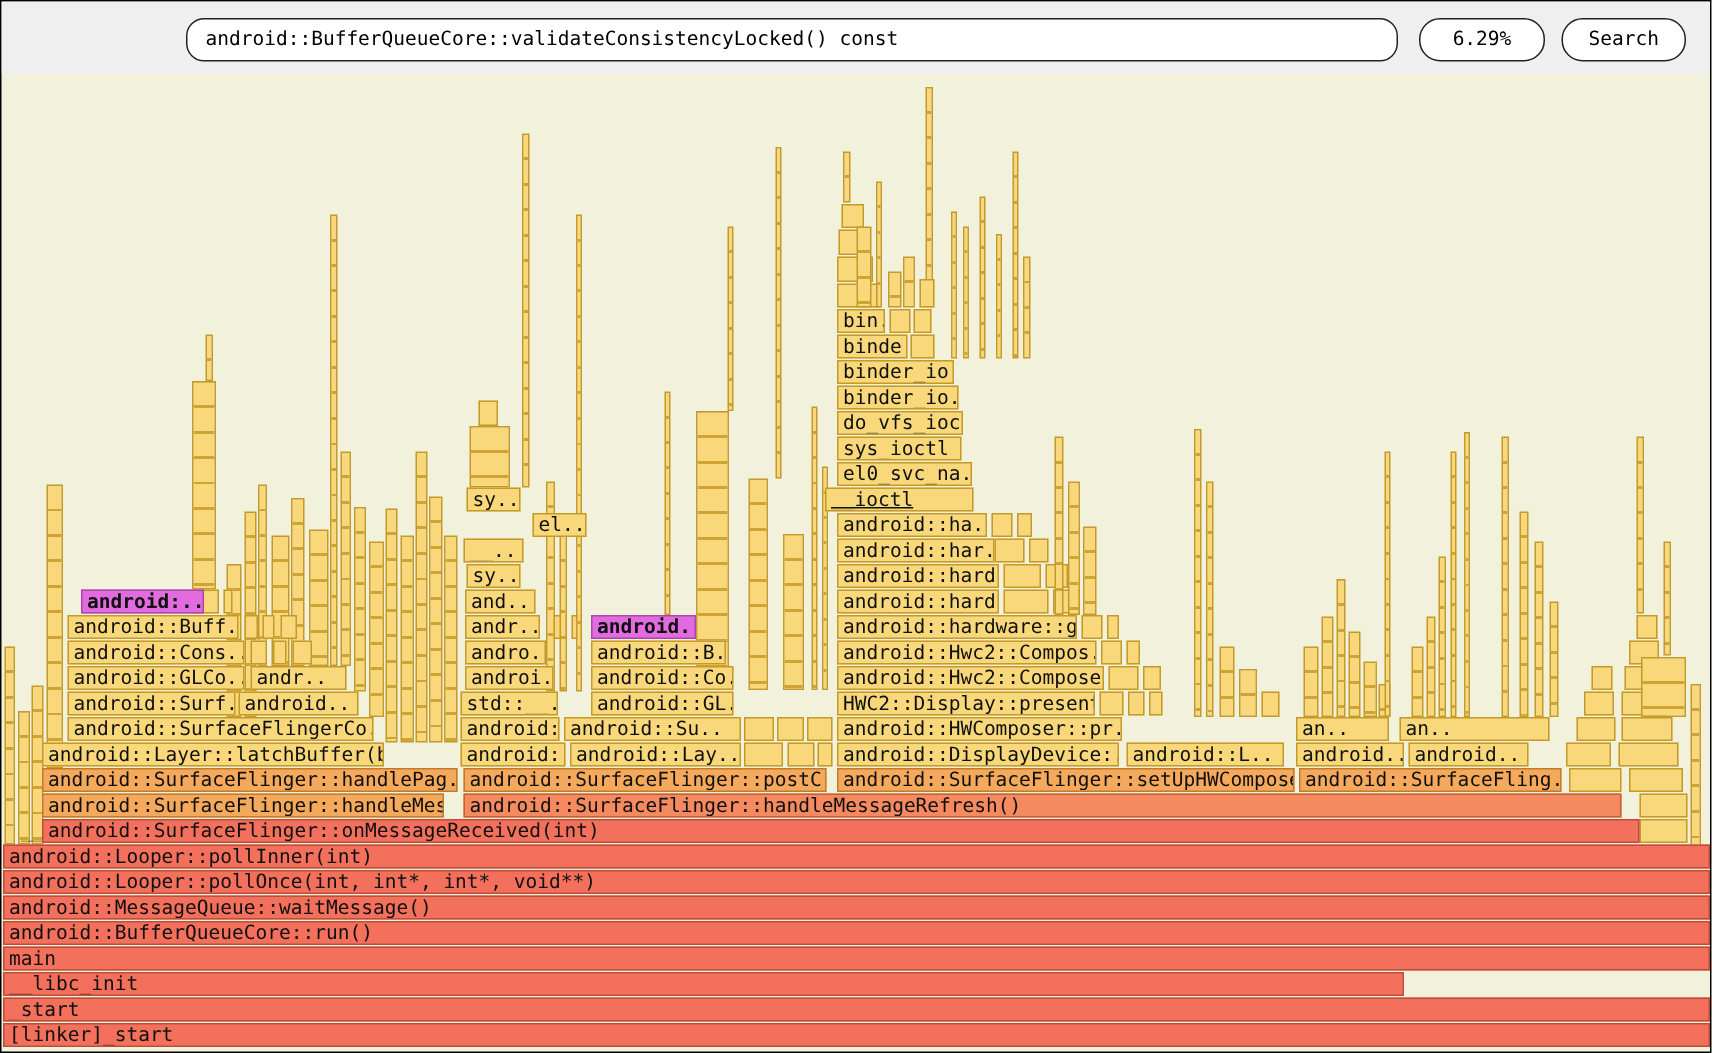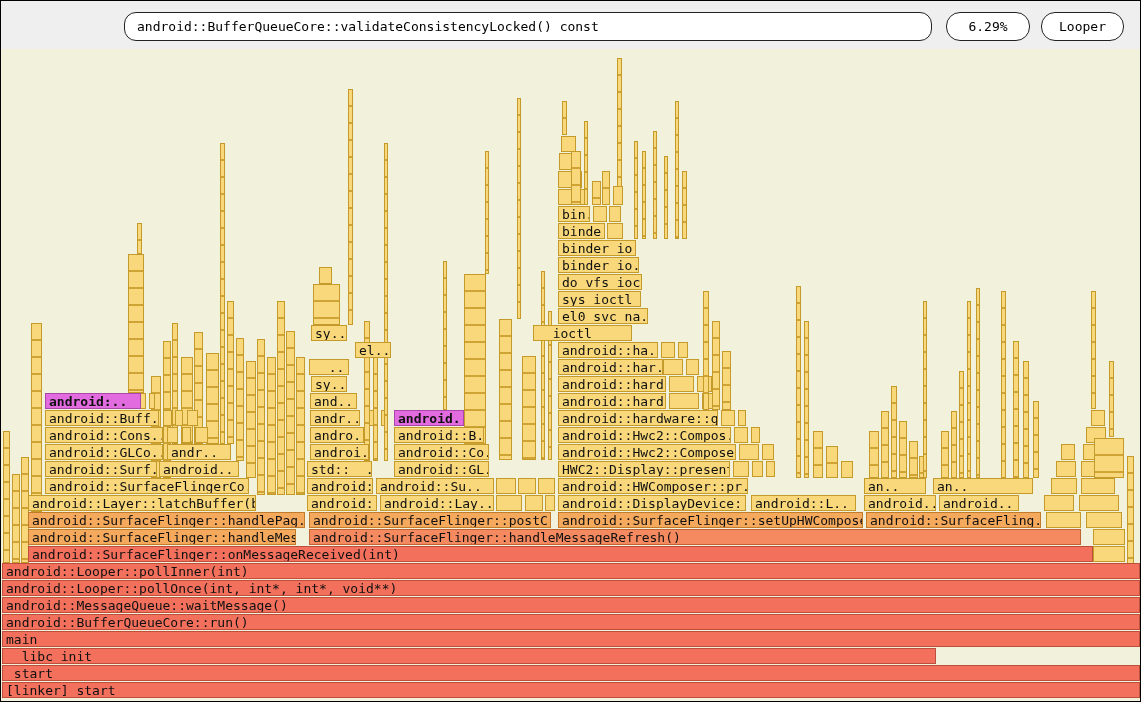--- a/index.html
+++ b/index.html
@@ -49,21 +49,21 @@
       to bottom,#f8d87a 0px,#f8d87a 15px,#cfa334 15px,#cfa334 17px);
   }
 </style>
 </head>
 <body>
 
 <div id="window">
   <div id="toolbar">
     <input id="search-input" type="text" value="android::BufferQueueCore::validateConsistencyLocked() const" style="">
     <div id="percent-pill" class="pill">6.29%</div>
-    <div id="search-button" class="pill">Looper</div>
+    <div id="search-button" class="pill">Search</div>
   </div>
   <div id="flame">
       <div class="spike stacked" style="left: 2px; top: 382px; width: 7px; height: 132px;"></div>
       <div class="spike stacked" style="left: 11px; top: 425px; width: 8px; height: 89px;"></div>
       <div class="spike stacked" style="left: 20px; top: 408px; width: 8px; height: 106px;"></div>
       <div class="spike stacked" style="left: 30px; top: 274px; width: 11px; height: 189px;"></div>
       <div class="spike stacked" style="left: 127px; top: 205px; width: 16px; height: 139px;"></div>
       <div class="spike stacked" style="left: 136px; top: 174px; width: 5px; height: 31px;"></div>
       <div class="spike stacked" style="left: 150px; top: 327px; width: 10px; height: 102px;"></div>
       <div class="spike stacked" style="left: 162px; top: 292px; width: 8px; height: 137px;"></div>
@@ -182,21 +182,21 @@
       <div class="spike" style="left: 1060px; top: 395px; width: 14px; height: 16px;"></div>
       <div class="spike" style="left: 1082px; top: 395px; width: 26px; height: 16px;"></div>
       <div class="spike" style="left: 1085px; top: 378px; width: 20px; height: 16px;"></div>
       <div class="spike" style="left: 1090px; top: 361px; width: 14px; height: 16px;"></div>
       <div class="spike stacked" style="left: 1090px; top: 242px; width: 5px; height: 118px;"></div>
       <div class="spike stacked" style="left: 1108px; top: 312px; width: 5px; height: 76px;"></div>
       <div class="spike stacked" style="left: 1093px; top: 389px; width: 30px; height: 40px;"></div>
       <div class="spike" style="left: 1092px; top: 480px; width: 32px; height: 16px;"></div>
       <div class="spike" style="left: 1092px; top: 497px; width: 32px; height: 16px;"></div>
       <div class="spike stacked" style="left: 1126px; top: 407px; width: 7px; height: 120px;"></div>
-      <div class="frame c-purple" style="left: 44px; top: 344px; width: 96px; height: 16px;">android:..</div>
+      <div class="frame c-purple" style="left: 53px; top: 344px; width: 82px; height: 16px;">android:..</div>
       <div class="frame c-yellow" style="left: 44px; top: 361px; width: 114px; height: 16px;">android::Buff..</div>
       <div class="frame c-yellow" style="left: 44px; top: 378px; width: 118px; height: 16px;">android::Cons..</div>
       <div class="frame c-yellow" style="left: 44px; top: 395px; width: 118px; height: 16px;">android::GLCo..</div>
       <div class="frame c-yellow" style="left: 166px; top: 395px; width: 64px; height: 16px;">andr..</div>
       <div class="frame c-yellow" style="left: 44px; top: 412px; width: 112px; height: 16px;">android::Surf..</div>
       <div class="frame c-yellow" style="left: 158px; top: 412px; width: 80px; height: 16px;">android..</div>
       <div class="frame c-yellow" style="left: 44px; top: 429px; width: 204px; height: 16px;">android::SurfaceFlingerCo..</div>
       <div class="frame c-yellow" style="left: 27px; top: 446px; width: 228px; height: 16px;">android::Layer::latchBuffer(b..</div>
       <div class="frame c-orange" style="left: 27px; top: 463px; width: 277px; height: 16px;">android::SurfaceFlinger::handlePag..</div>
       <div class="frame c-orange" style="left: 27px; top: 480px; width: 268px; height: 16px;">android::SurfaceFlinger::handleMes..</div>
@@ -221,21 +221,21 @@
       <div class="frame c-yellow" style="left: 393px; top: 378px; width: 90px; height: 16px;">android::B..</div>
       <div class="frame c-yellow" style="left: 393px; top: 395px; width: 95px; height: 16px;">android::Co..</div>
       <div class="frame c-yellow" style="left: 393px; top: 412px; width: 95px; height: 16px;">android::GL..</div>
       <div class="frame c-yellow" style="left: 557px; top: 157px; width: 32px; height: 16px;">bin..</div>
       <div class="frame c-yellow" style="left: 557px; top: 174px; width: 47px; height: 16px;">binde..</div>
       <div class="frame c-yellow" style="left: 557px; top: 191px; width: 78px; height: 16px;">binder_io..</div>
       <div class="frame c-yellow" style="left: 557px; top: 208px; width: 81px; height: 16px;">binder_io..</div>
       <div class="frame c-yellow" style="left: 557px; top: 225px; width: 84px; height: 16px;">do_vfs_ioc..</div>
       <div class="frame c-yellow" style="left: 557px; top: 242px; width: 83px; height: 16px;">sys_ioctl</div>
       <div class="frame c-yellow" style="left: 557px; top: 259px; width: 90px; height: 16px;">el0_svc_na..</div>
-      <div class="frame c-yellow" style="left: 532px; top: 276px; width: 99px; height: 16px;">__ioctl</div>
+      <div class="frame c-yellow" style="left: 549px; top: 276px; width: 99px; height: 16px; text-decoration: underline;">__ioctl</div>
       <div class="frame c-yellow" style="left: 557px; top: 293px; width: 100px; height: 16px;">android::ha..</div>
       <div class="frame c-yellow" style="left: 557px; top: 310px; width: 105px; height: 16px;">android::har..</div>
       <div class="frame c-yellow" style="left: 557px; top: 327px; width: 108px; height: 16px;">android::hard..</div>
       <div class="frame c-yellow" style="left: 557px; top: 344px; width: 108px; height: 16px;">android::hard..</div>
       <div class="frame c-yellow" style="left: 557px; top: 361px; width: 160px; height: 16px;">android::hardware::g..</div>
       <div class="frame c-yellow" style="left: 557px; top: 378px; width: 173px; height: 16px;">android::Hwc2::Compos..</div>
       <div class="frame c-yellow" style="left: 557px; top: 395px; width: 178px; height: 16px;">android::Hwc2::Compose..</div>
       <div class="frame c-yellow" style="left: 557px; top: 412px; width: 172px; height: 16px;">HWC2::Display::present..</div>
       <div class="frame c-yellow" style="left: 557px; top: 429px; width: 190px; height: 16px;">android::HWComposer::pr..</div>
       <div class="frame c-yellow" style="left: 557px; top: 446px; width: 188px; height: 16px;">android::DisplayDevice:..</div>

